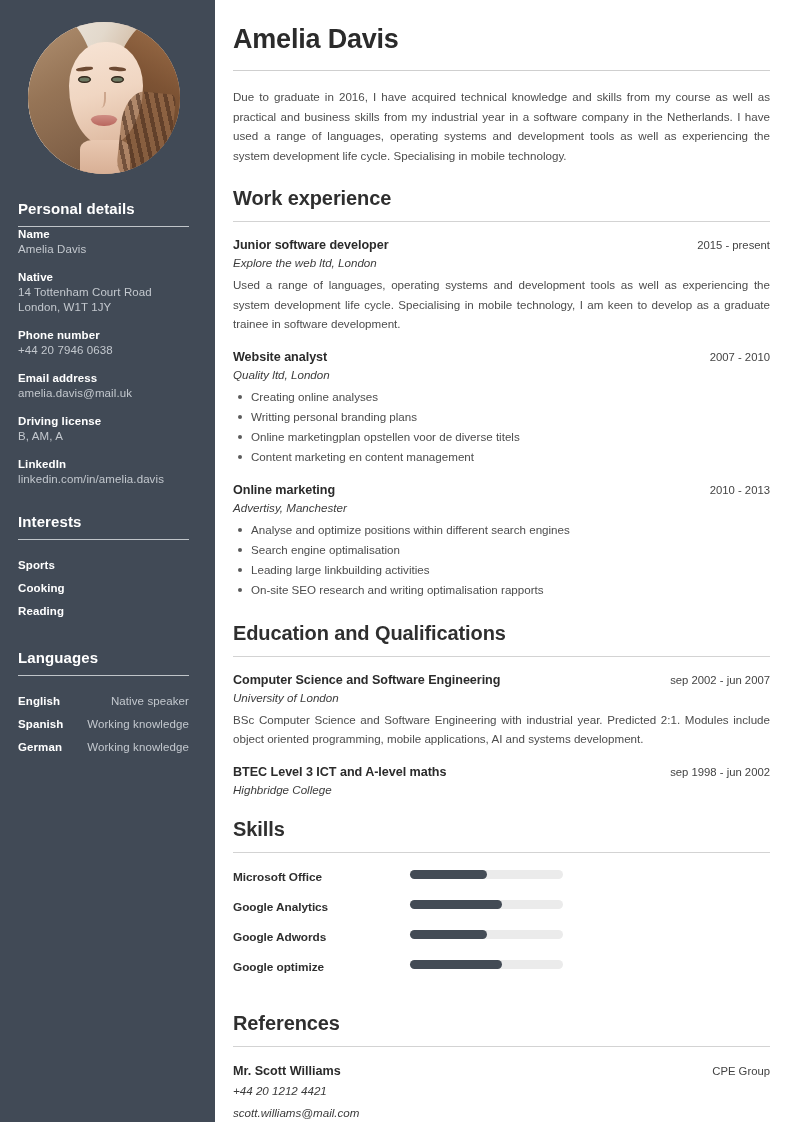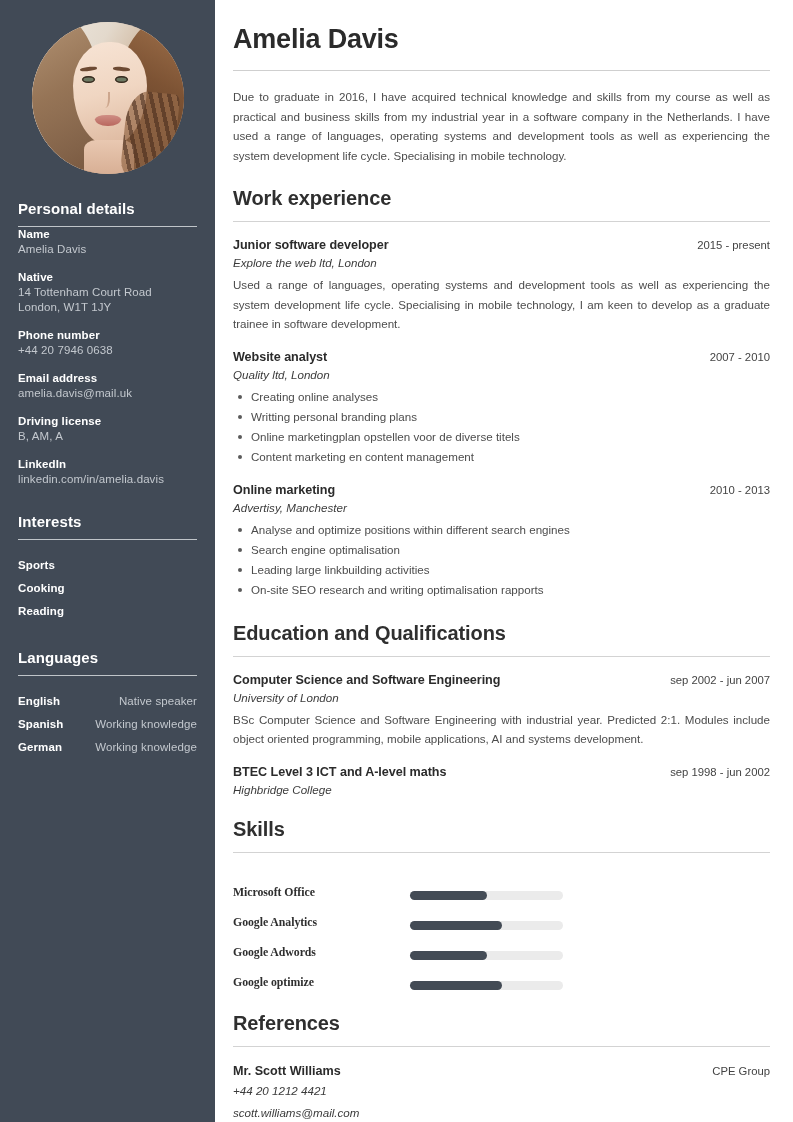--- a/index.html
+++ b/index.html
@@ -20,21 +20,21 @@
     background: #ffffff;
     overflow: hidden;
   }
 
   
   .sidebar {
     width: 215px;
     min-width: 215px;
     background: #414a56;
     color: #ffffff;
-    padding: 0 0 20px 0;
+    padding: 0 8px 20px 0;
     position: relative;
   }
 
   .avatar-wrap {
     padding: 22px 0 0 0;
     display: flex;
     justify-content: center;
   }
   .avatar {
     width: 152px;
@@ -263,23 +263,22 @@
     top: 8.5px;
     width: 4px; height: 4px;
     border-radius: 50%;
     background: #5a5a5a;
   }
 
   
   .skills-list { margin-top: 17px; }
   .skill-row {
     display: flex;
-    align-items: flex-end;
+    align-items: flex-start;
     height: 30px;
-    font-family: Liberation Serif, serif;
   }
   .skill-name {
     width: 177px;
     min-width: 177px;
     font-size: 11.8px;
     font-weight: bold;
     color: #2f2f2f;
     letter-spacing: -.05px;
   }
   .skill-track {

